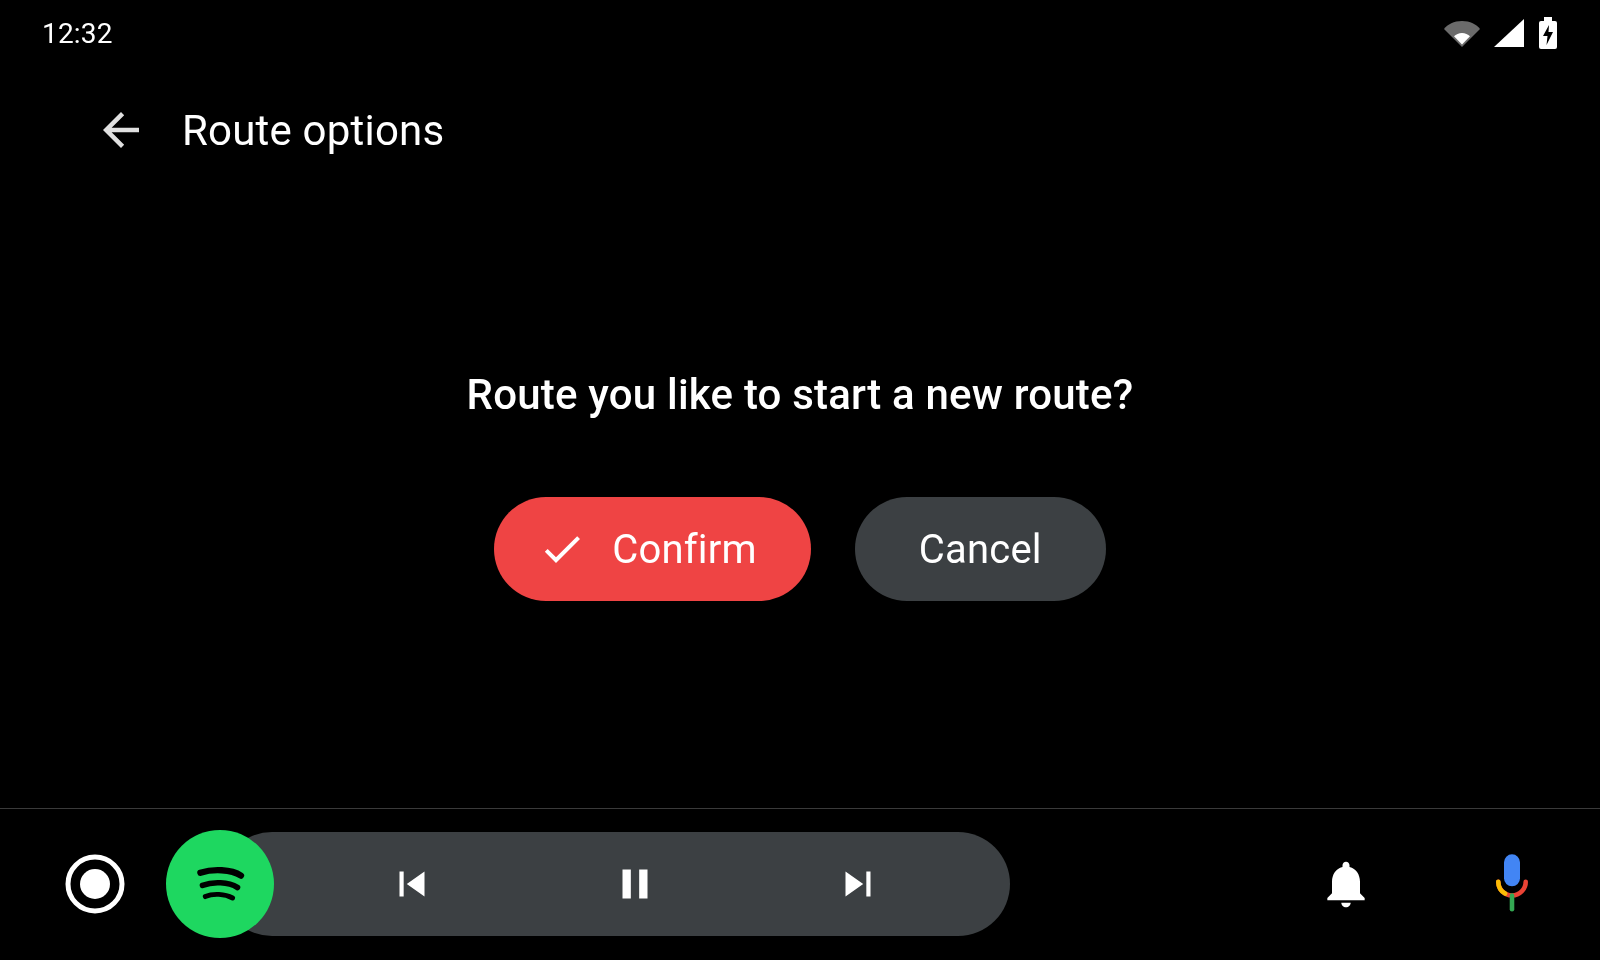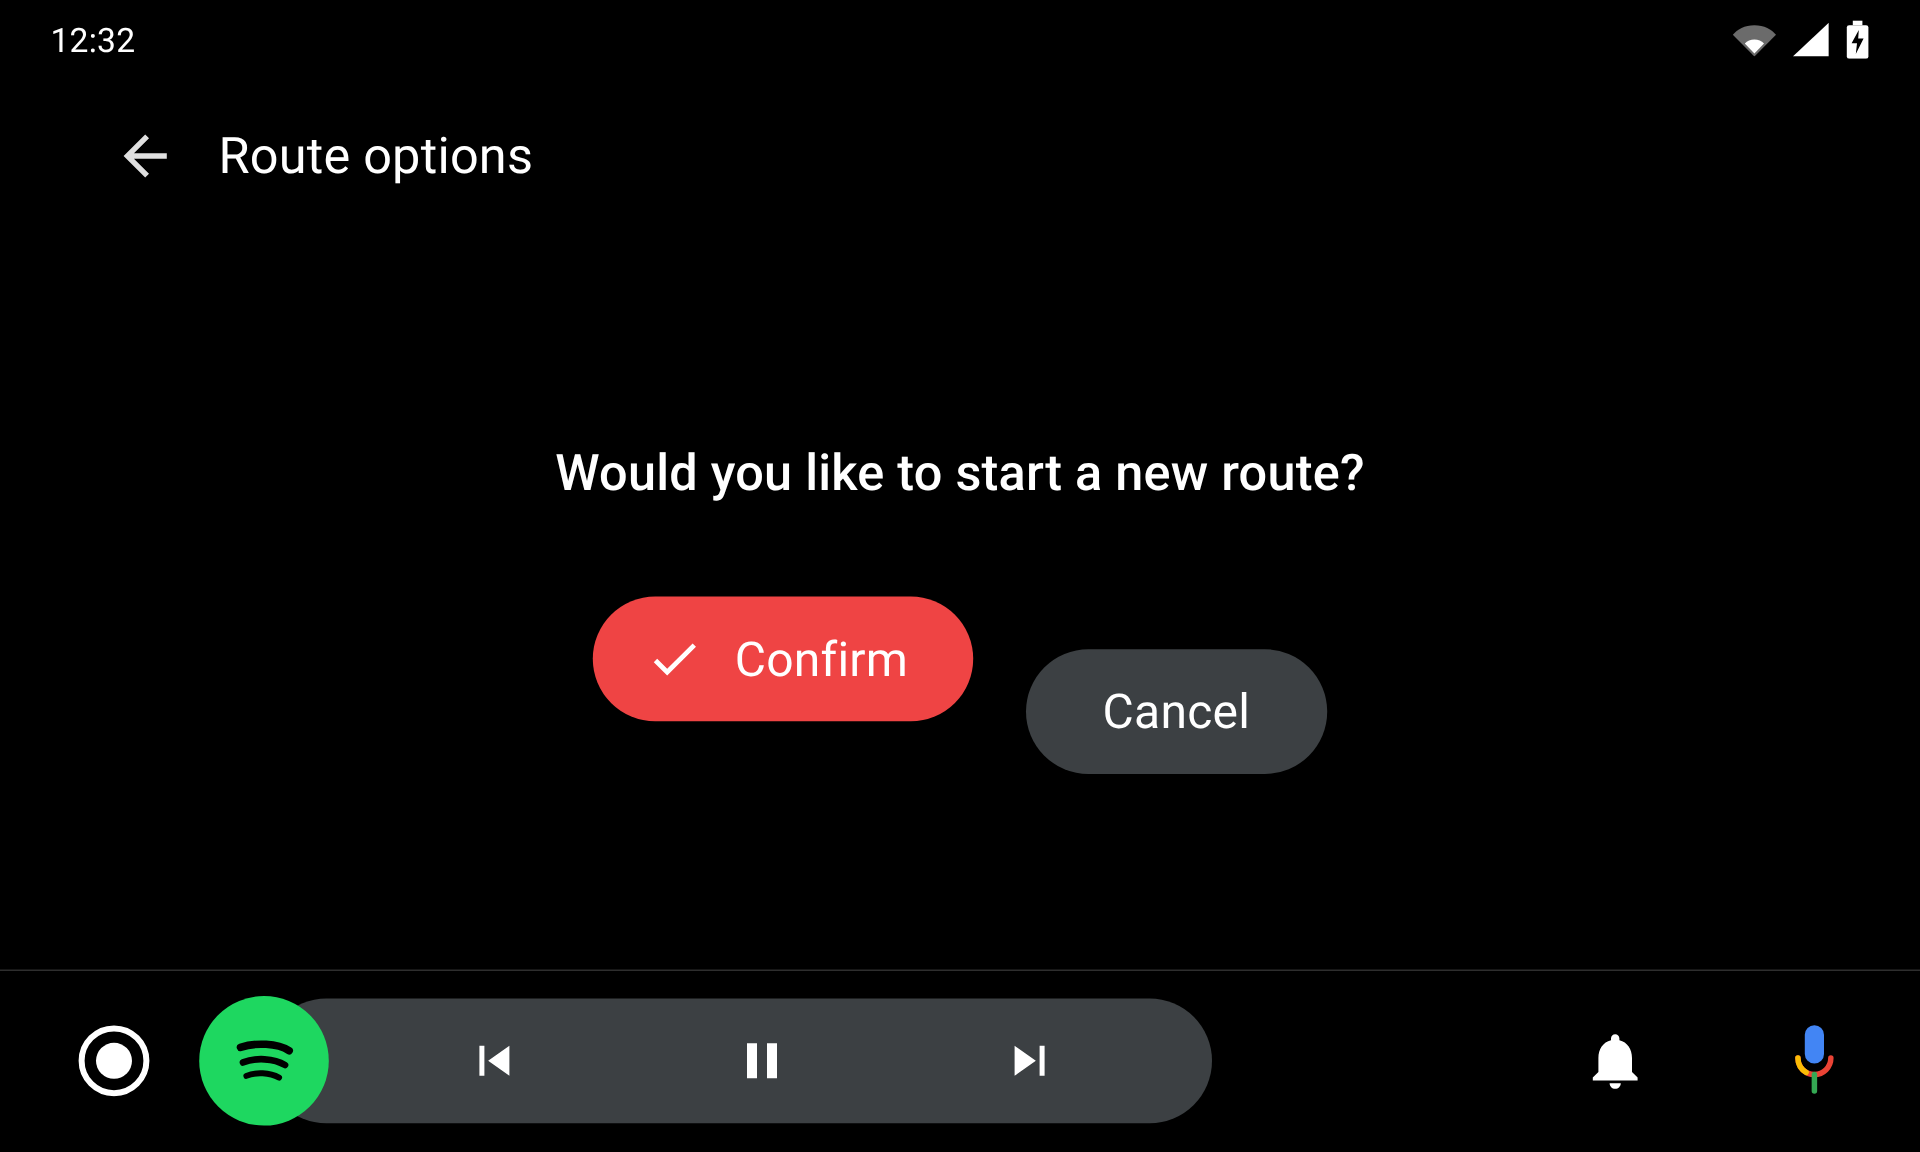--- a/index.html
+++ b/index.html
@@ -7,21 +7,21 @@
   .status-left{padding-top:6px;}
   .status-right{display:flex;align-items:center;gap:14px;padding-top:6px;}
   .header-bar{position:absolute;top:80px;left:0;right:0;height:100px;display:flex;align-items:center;gap:34px;padding-left:62px;margin-left:32px;}
   .header-title{font-size:42px;font-weight:400;}
   .back-icon{cursor:pointer;}
   .dialog{position:absolute;top:370px;left:0;right:0;display:flex;flex-direction:column;align-items:center;}
   .dialog-title{font-size:42px;font-weight:500;letter-spacing:.2px;}
   .button-row{display:flex;gap:44px;margin-top:78px;}
   .pill{height:104px;border-radius:60px;display:flex;align-items:center;justify-content:center;font-size:40px;font-weight:400;cursor:pointer;user-select:none;}
   .pill.primary{background:#ef4444;padding:0 54px 0 44px;gap:26px;}
-  .pill.secondary{background:#3c4043;padding:0 64px;margin-top:44px;}
+  .pill.secondary{background:#3c4043;padding:0 64px;}
   .divider{position:absolute;left:0;right:0;top:808px;height:1px;background:#3a3a3a;}
   .bottom-bar{position:absolute;left:0;right:0;bottom:0;height:152px;display:flex;align-items:center;padding:0 60px;}
   .home-btn{width:70px;height:70px;display:flex;align-items:center;justify-content:center;cursor:pointer;}
   .media-cluster{position:relative;margin-left:90px;display:flex;align-items:center;}
   .media-pill{width:790px;height:104px;border-radius:60px;background:#3c4043;display:flex;align-items:center;justify-content:space-around;padding:0 40px 0 80px;box-sizing:border-box;}
   .media-btn{width:80px;height:80px;display:flex;align-items:center;justify-content:center;cursor:pointer;}
   .spotify{position:absolute;left:-54px;top:50%;transform:translateY(-50%);width:108px;height:108px;border-radius:50%;background:#1ed760;display:flex;align-items:center;justify-content:center;cursor:pointer;}
   .right-icons{margin-left:auto;display:flex;align-items:center;gap:110px;}
   .icon-btn{cursor:pointer;}
   svg{display:block;}
@@ -56,21 +56,21 @@
 <div class="header-bar">
   <span class="back-icon">
     <svg width="54" height="54" viewBox="0 0 24 24">
         <path d="M20 11H7.83l5.59-5.59L12 4l-8 8 8 8 1.41-1.41L7.83 13H20z" fill="#e0e0e0"></path>
       </svg>
   </span>
   <div class="header-title">Route options</div>
 </div>
 
 <div class="dialog">
-  <div class="dialog-title">Would you like to start a new route?</div>
+  <div class="dialog-title">Route you like to start a new route?</div>
   <div class="button-row">
     <div class="pill primary">
       <span>
         <svg width="48" height="48" viewBox="0 0 24 24">
             <path d="M9 16.17 4.83 12 3.41 13.41 9 19 21 7l-1.41-1.41z" fill="#ffffff"></path>
           </svg>
       </span>
       <span>Confirm</span>
     </div>
     <div class="pill secondary">

